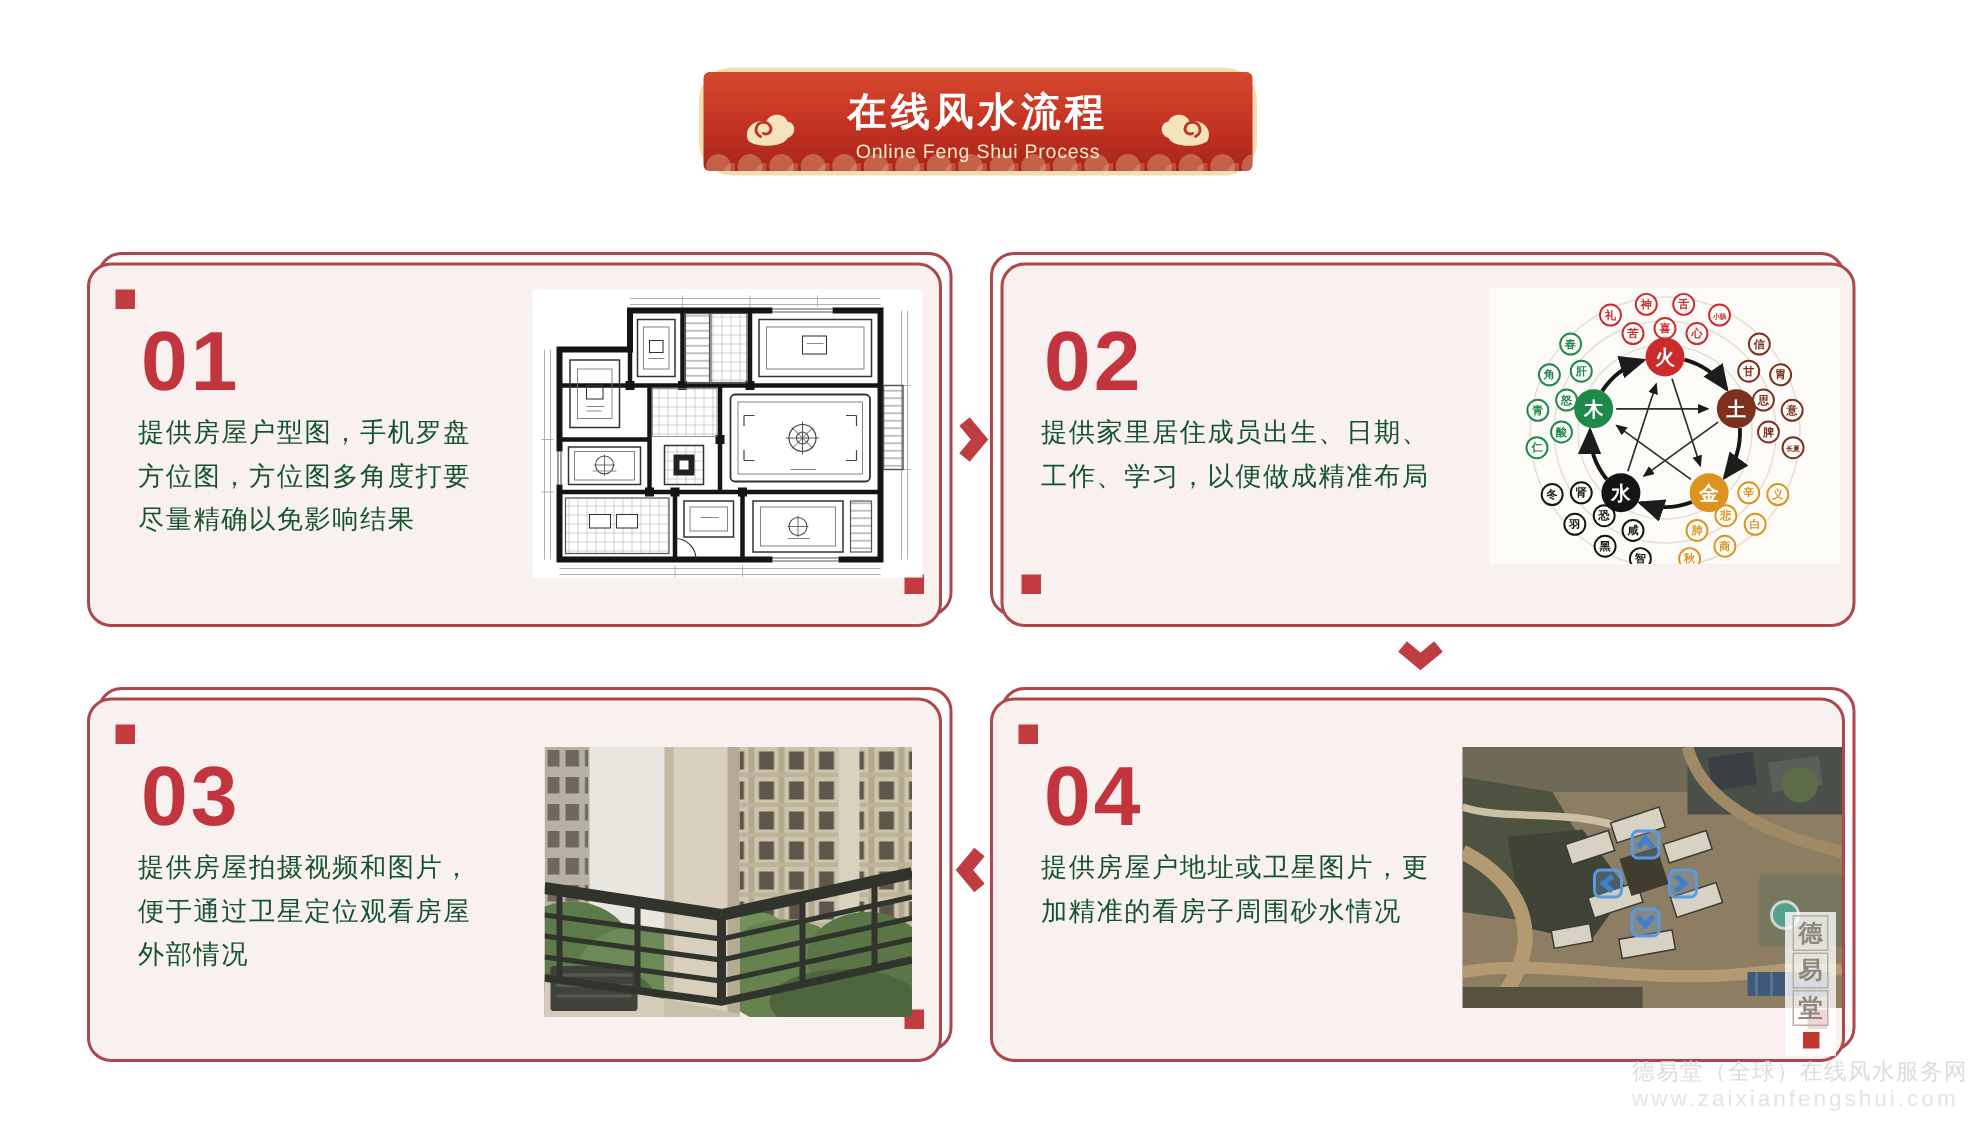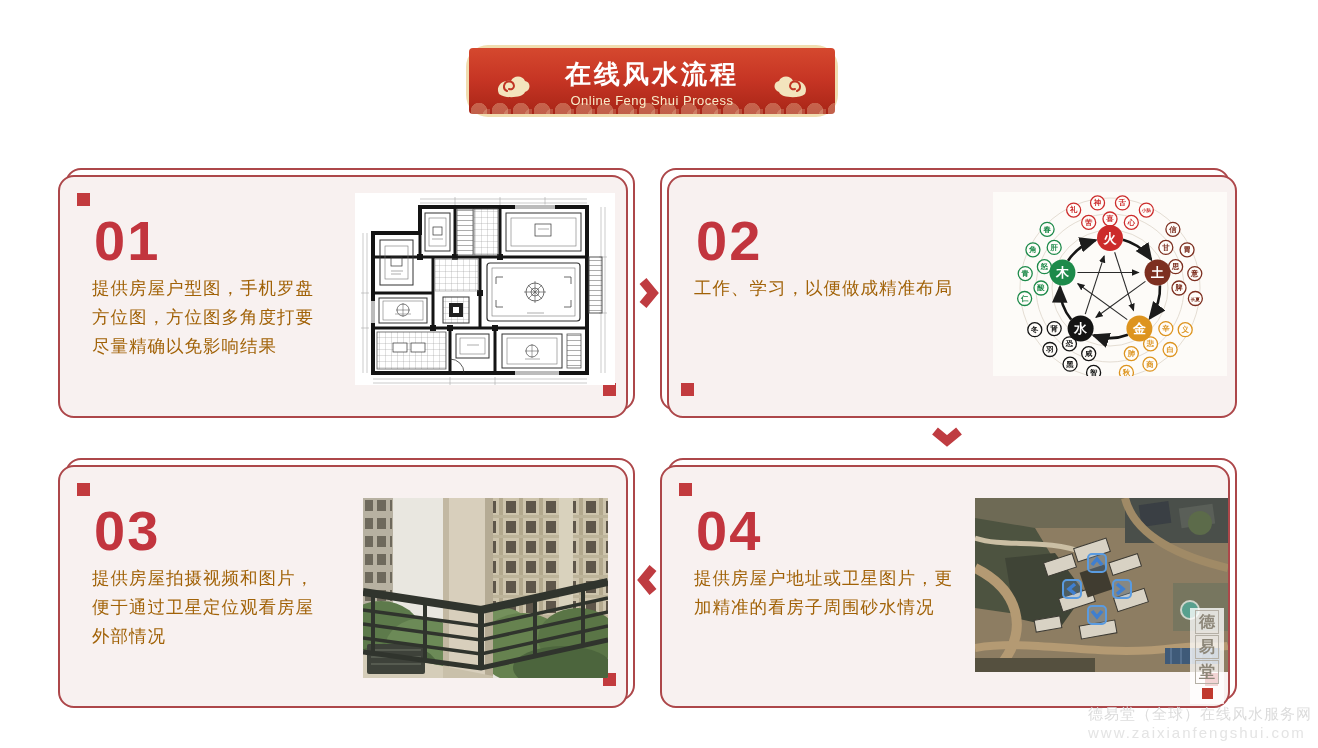--- a/index.html
+++ b/index.html
@@ -31,21 +31,21 @@
   .frame.outer{top:0;right:0;bottom:7px;left:7px;background:transparent;}
   .frame.inner{top:7px;right:7px;bottom:0;left:0;background:#f8f1f0;}
   .mirror .frame.outer{left:0;right:7px;}
   .mirror .frame.inner{left:7px;right:0;}
   .sq{position:absolute;width:13px;height:13px;background:#c23b3e;}
   .sq.tl{left:19px;top:25px;}
   .sq.br{right:19px;bottom:22px;}
   .sq.tr{right:15px;top:25px;}
   .sq.bl{left:21px;bottom:22px;}
   .num{position:absolute;left:36px;top:40px;font-size:56px;font-weight:bold;color:#c2353e;letter-spacing:2px;}
-  .desc{position:absolute;left:34px;top:106px;font-size:17.5px;line-height:29px;color:#a16207;letter-spacing:1px;white-space:nowrap;}
+  .desc{position:absolute;left:34px;top:106px;font-size:17.5px;line-height:29px;color:#14532d;letter-spacing:1px;white-space:nowrap;}
   .img-wrap{position:absolute;overflow:hidden;}
   .c1 .img-wrap{left:297px;top:25px;width:260px;height:192px;background:#ffffff;}
   .c2 .img-wrap{left:333px;top:24px;width:234px;height:184px;background:#fdfbf8;}
   .c3 .img-wrap{left:305px;top:40px;width:245px;height:180px;background:#e9e7e0;}
   .c4 .img-wrap{left:315px;top:40px;width:253px;height:174px;background:#8d7d62;}
   .img-wrap svg{display:block;}
 
   
   .flow-arrow{position:absolute;}
   .fa-right{left:636px;top:275px;}
@@ -241,20 +241,21 @@
     </div>
   </section>
 
   <section class="card c2 mirror">
     <div class="frame outer"></div>
     <div class="frame inner"></div>
     <div class="sq tr"></div>
     <div class="sq bl"></div>
     <div class="num">02</div>
     <div class="desc">
+      <div>提供家里居住成员出生、日期、</div>
       <div>工作、学习，以便做成精准布局</div>
     </div>
     <div class="img-wrap">
       <svg width="234" height="184" viewBox="0 0 234 184">
         <defs>
           <marker id="fe-ah" markerWidth="8" markerHeight="8" refX="6" refY="3" orient="auto">
             <path d="M0,0 L7,3 L0,6 Z" fill="#1c1c1c"></path>
           </marker>
         </defs>
       <circle cx="117" cy="96" r="58" fill="none" stroke="#e4ddd3" stroke-width="1"></circle>

